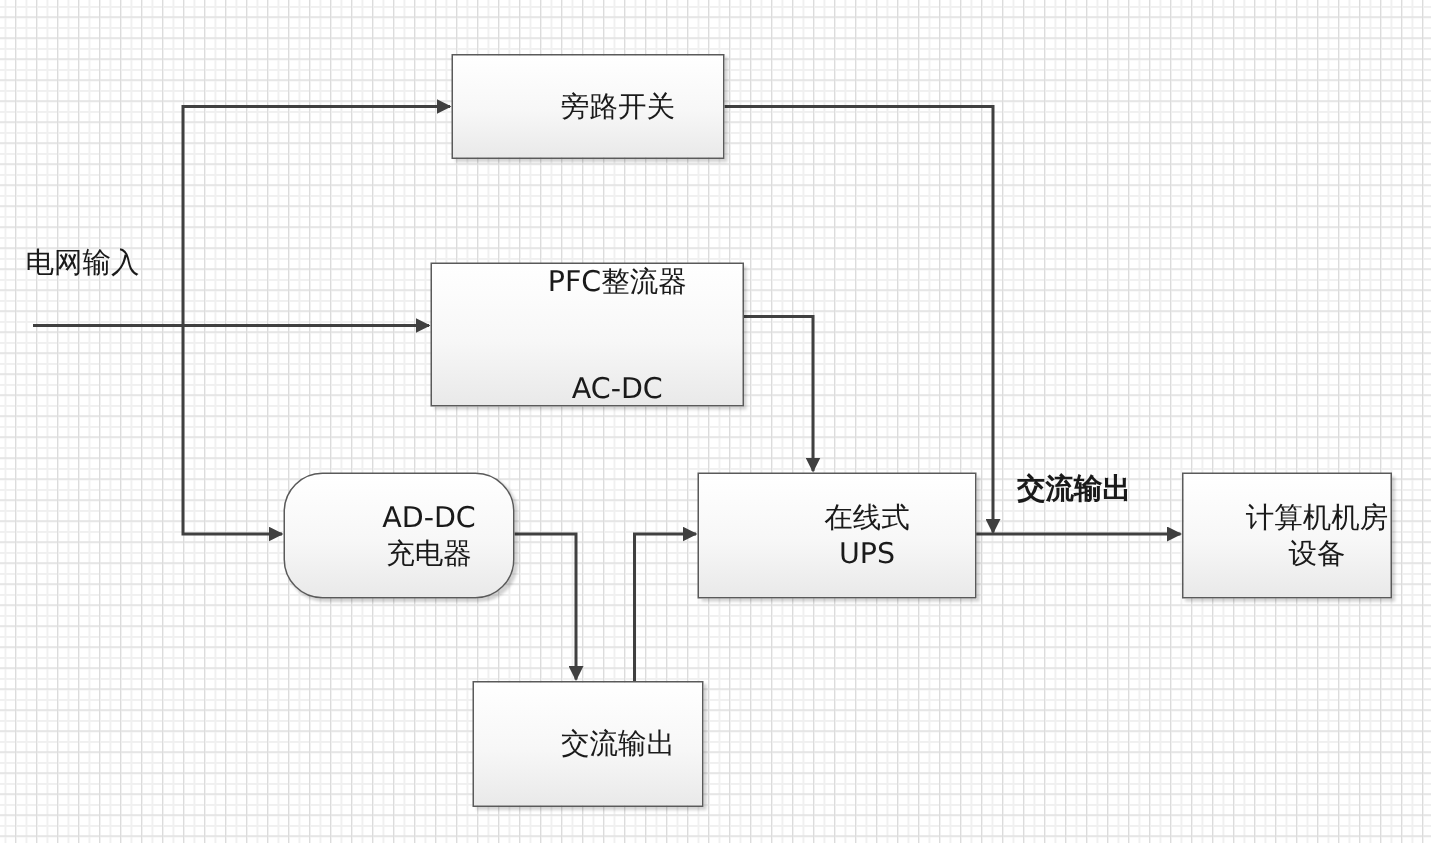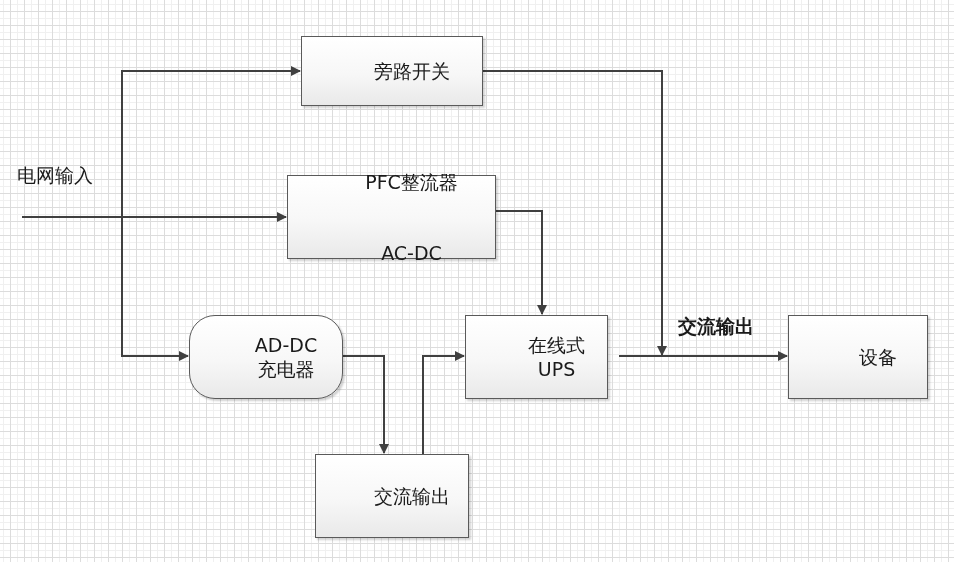--- a/index.html
+++ b/index.html
@@ -47,23 +47,23 @@
       padding-left: 40px;
     }
     .node span { display: block; white-space: nowrap; }
     .label {
       position: absolute;
       font-size: 19px;
       line-height: 24px;
       white-space: nowrap;
     }
     #node-bypass    { left: 301px; top: 36px;  width: 182px; height: 70px; }
-    #node-pfc       { left: 287px; top: 175px; width: 209px; height: 84px; gap: 47px; }
+    #node-pfc       { left: 287px; top: 175px; width: 209px; height: 96px; gap: 47px; }
     #node-charger   { left: 189px; top: 315px; width: 154px; height: 84px; border-radius: 26px; }
-    #node-ups       { left: 465px; top: 315px; width: 143px; height: 84px; }
+    #node-ups       { left: 465px; top: 315px; width: 186px; height: 84px; }
     #node-equipment { left: 788px; top: 315px; width: 140px; height: 84px; }
     #node-battery   { left: 315px; top: 454px; width: 154px; height: 84px; }
     #label-input  { left: 17px;  top: 163px; }
     #label-output { left: 678px; top: 314px; font-weight: bold; }
   </style>
 </head>
 <body>
 
 <svg class="connectors" viewBox="0 0 954 562">
   <defs>
@@ -106,18 +106,19 @@
   <span>AD-DC</span>
   <span>充电器</span>
 </div>
 
 <div class="node" id="node-ups">
   <span>在线式</span>
   <span>UPS</span>
 </div>
 
 <div class="node" id="node-equipment">
+  <span>计算机机房</span>
   <span>设备</span>
 </div>
 
 <div class="node" id="node-battery">
   <span>交流输出</span>
 </div>
 
 </body></html>

